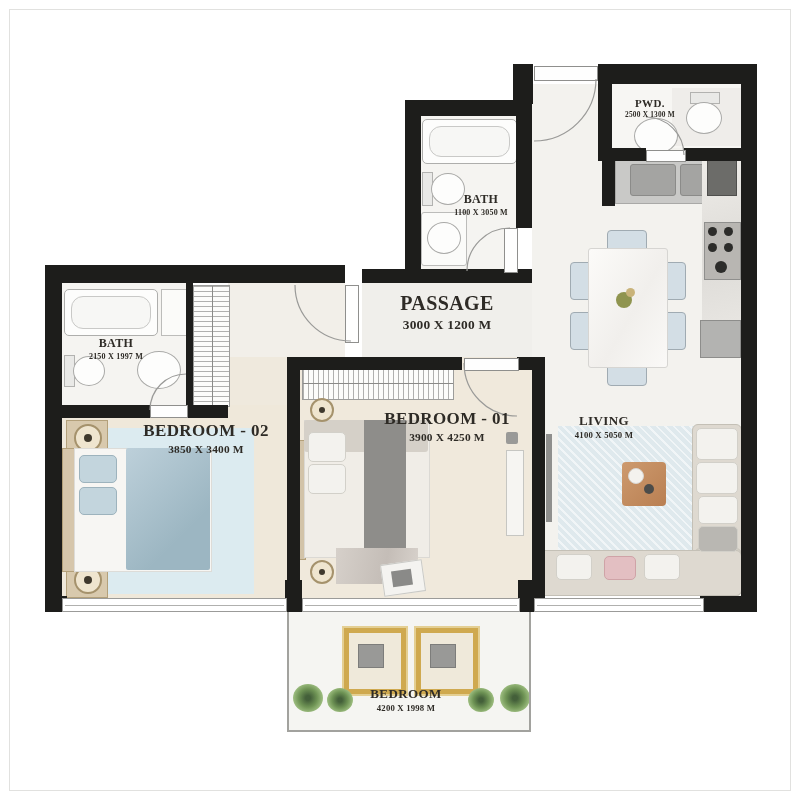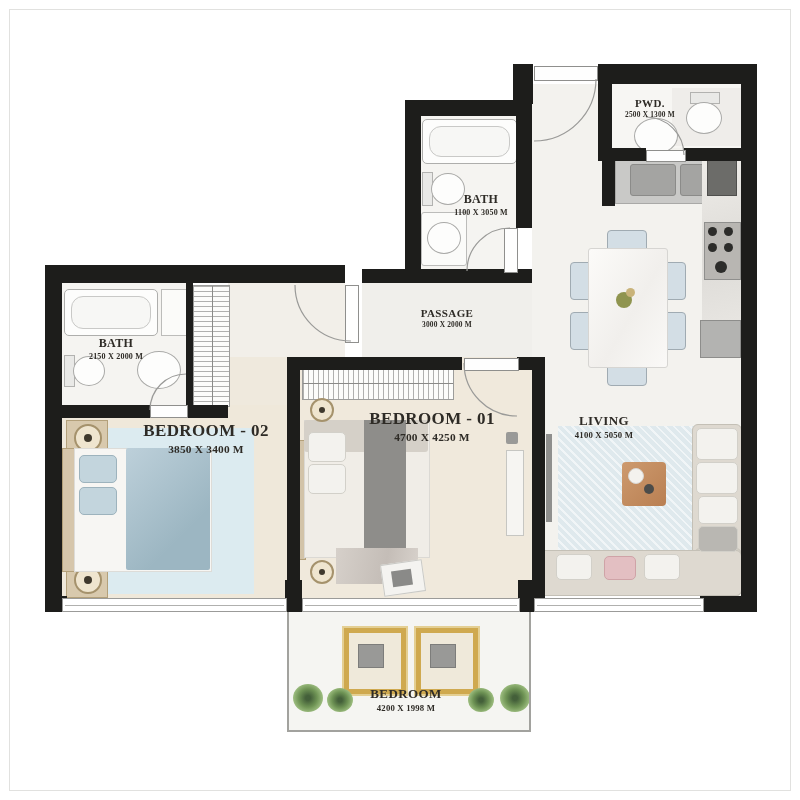--- a/index.html
+++ b/index.html
@@ -206,35 +206,35 @@
   </svg>
 
   <div class="rl" style="left:650px;top:96px;font-size:11px;">
     <span class="nm">PWD.</span>
     <span class="dm">2500 X 1300 M</span>
   </div>
   <div class="rl" style="left:481px;top:192px;font-size:12px;">
     <span class="nm">BATH</span>
     <span class="dm">1100 X 3050 M</span>
   </div>
-  <div class="rl" style="left:447px;top:306px;font-size:11px;">
+  <div class="rl" style="left:447px;top:290px;font-size:20px;">
     <span class="nm">PASSAGE</span>
-    <span class="dm">3000 X 2000 M</span>
+    <span class="dm">3000 X 1200 M</span>
   </div>
   <div class="rl" style="left:116px;top:336px;font-size:12px;">
     <span class="nm">BATH</span>
-    <span class="dm">2150 X 2000 M</span>
+    <span class="dm">2150 X 1997 M</span>
   </div>
   <div class="rl" style="left:206px;top:420px;font-size:17px;">
     <span class="nm">BEDROOM - 02</span>
     <span class="dm">3850 X 3400 M</span>
   </div>
-  <div class="rl" style="left:432px;top:408px;font-size:17px;">
+  <div class="rl" style="left:447px;top:408px;font-size:17px;">
     <span class="nm">BEDROOM - 01</span>
-    <span class="dm">4700 X 4250 M</span>
+    <span class="dm">3900 X 4250 M</span>
   </div>
   <div class="rl" style="left:604px;top:413px;font-size:13px;">
     <span class="nm">LIVING</span>
     <span class="dm">4100 X 5050 M</span>
   </div>
   <div class="rl" style="left:406px;top:686px;font-size:13px;">
     <span class="nm">BEDROOM</span>
     <span class="dm">4200 X 1998 M</span>
   </div>
 </div>

